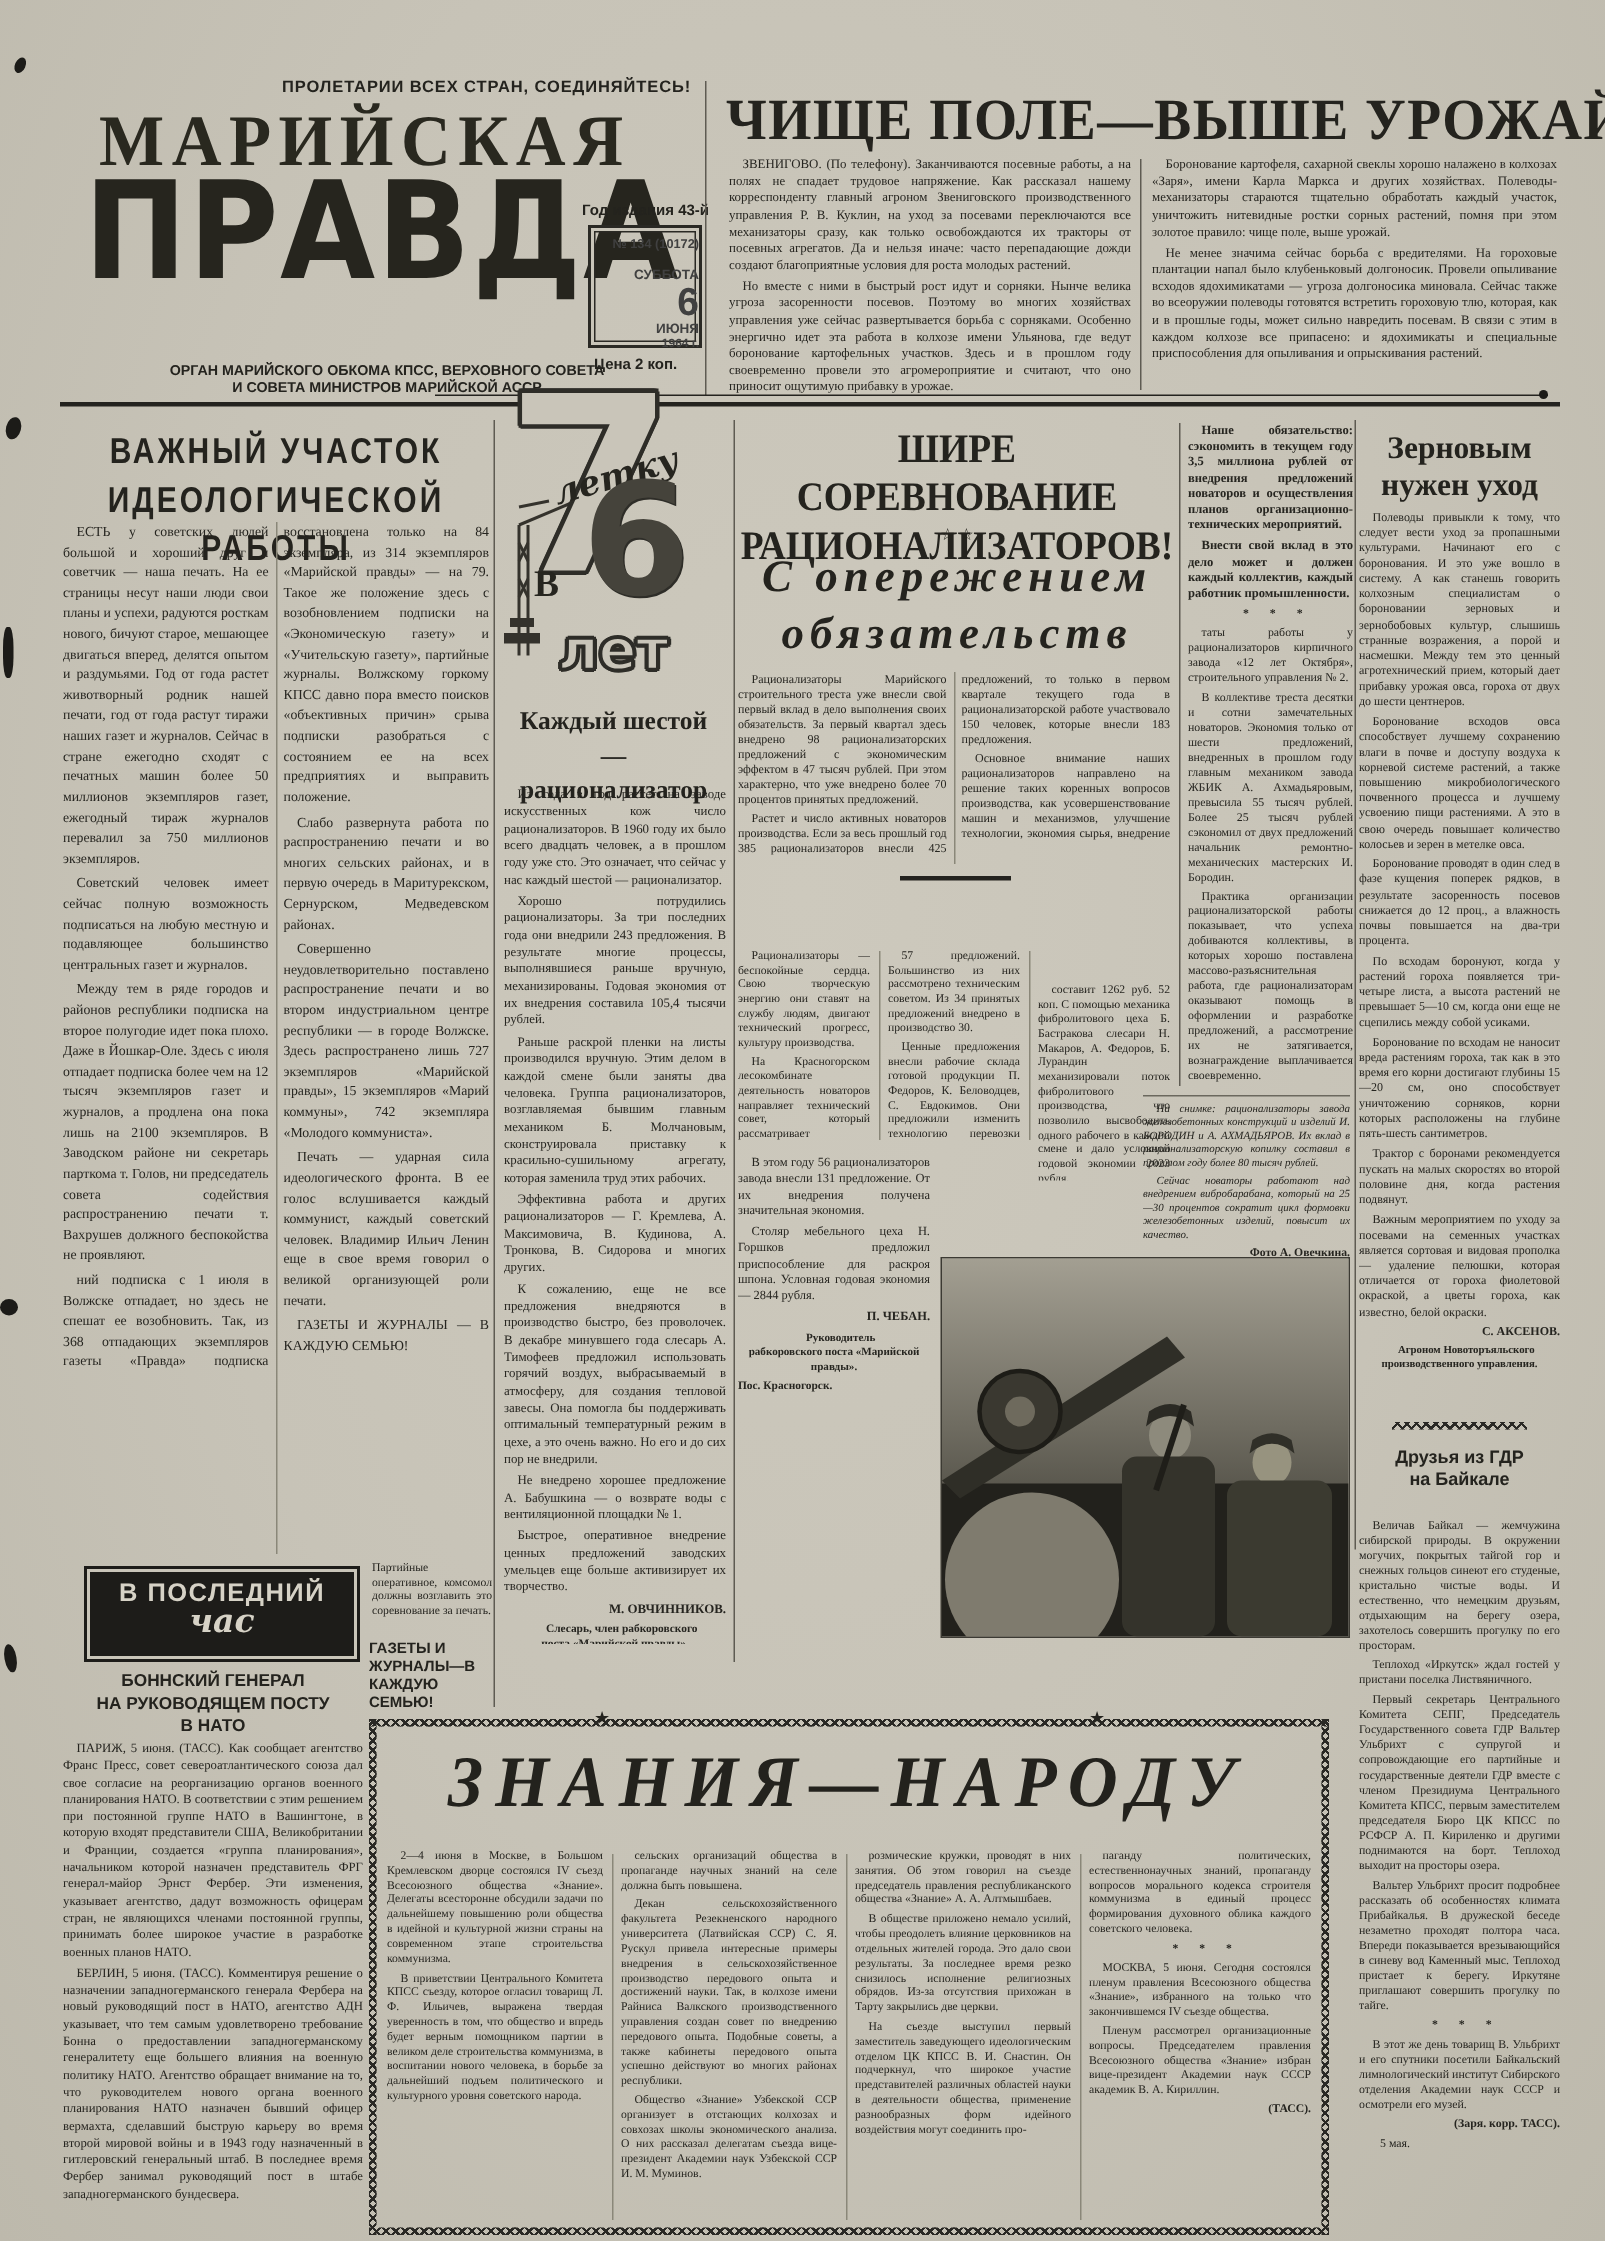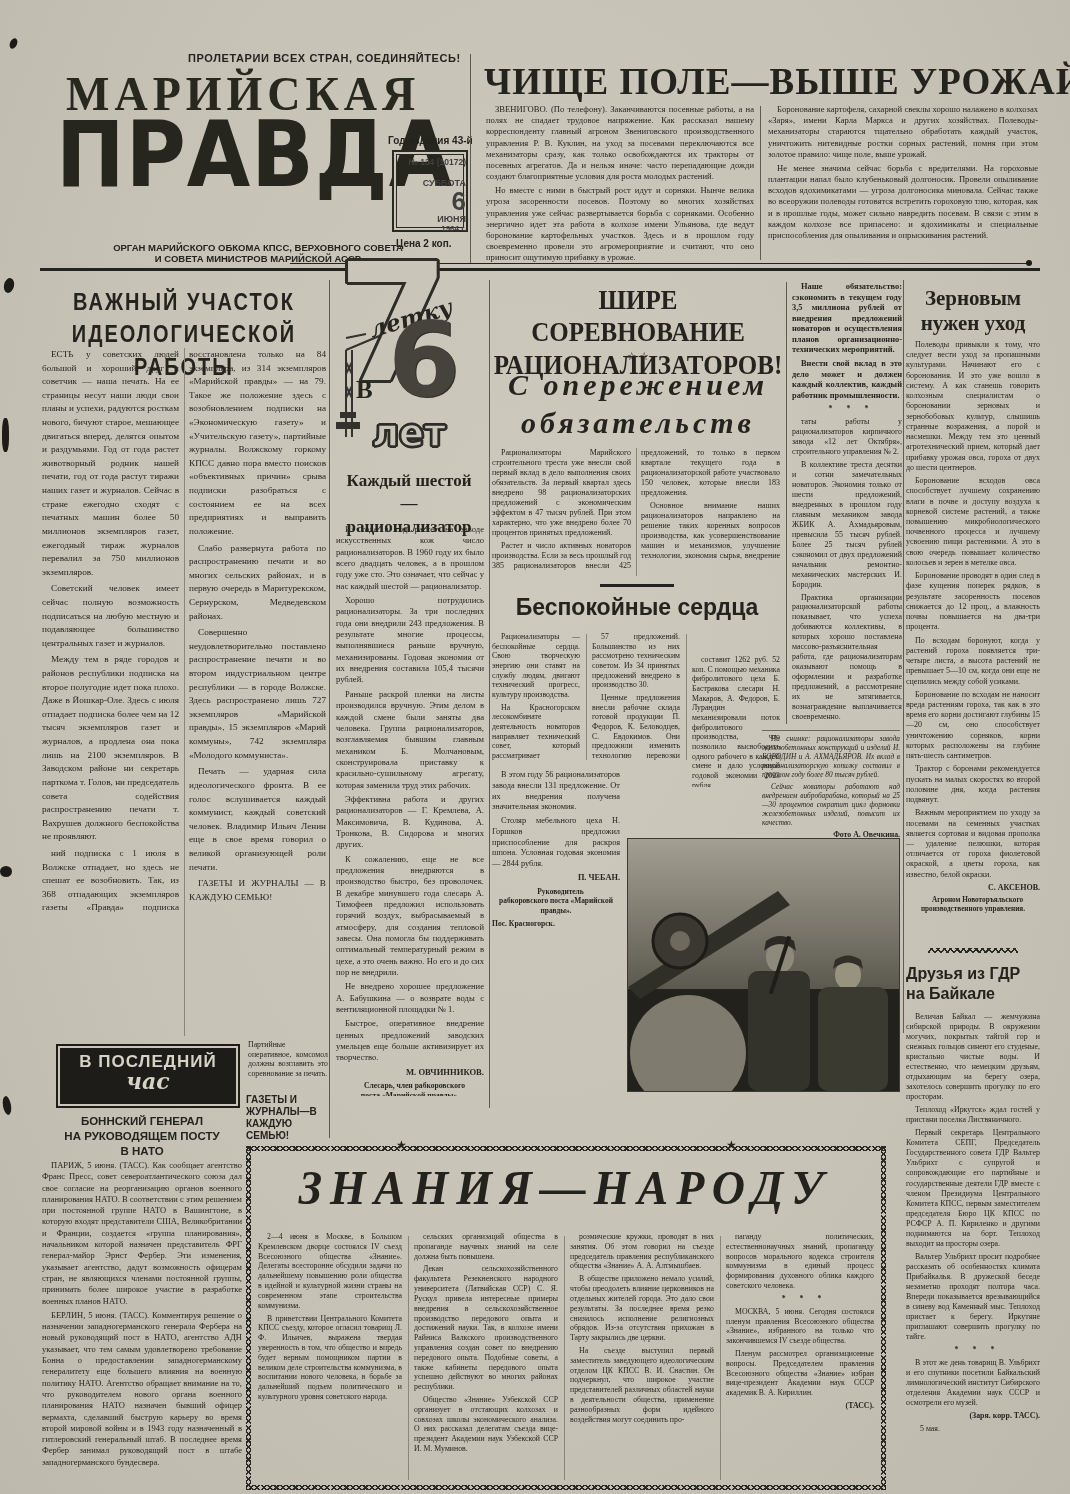--- a/index.html
+++ b/index.html
@@ -164,21 +164,20 @@
 
   </div>
 
   <div class="abs bt colrule2 clip" style="left:492px;top:448px;width:288px;height:128px;font-size:8px;line-height:1.25">
       <p>Рационализаторы Марийского строительного треста уже внесли свой первый вклад в дело выполнения своих обязательств. За первый квартал здесь внедрено 98 рационализаторских предложений с экономическим эффектом в 47 тысяч рублей. При этом характерно, что уже внедрено более 70 процентов принятых предложений.</p>
       <p>Растет и число активных новаторов производства. Если за весь прошлый год 385 рационализаторов внесли 425 предложений, то только в первом квартале текущего года в рационализаторской работе участвовало 150 человек, которые внесли 183 предложения.</p>
       <p>Основное внимание наших рационализаторов направлено на решение таких коренных вопросов производства, как усовершенствование машин и механизмов, улучшение технологии, экономия сырья, внедрение в производство достижений науки и техники.</p>
     </div>
 
   <div class="hrule" style="left:600px;top:584px;width:74px;height:3px"></div>
-  <div class="abs sanshead" style="left:492px;top:594px;width:290px;text-align:center;font-size:23px">Беспокойные сердца</div>
   <div class="abs bt clip" style="left:492px;top:632px;width:88px;height:132px;font-size:7.8px;line-height:1.24">
       <p>Рационализаторы — беспокойные сердца. Свою творческую энергию они ставят на службу людям, двигают технический прогресс, культуру производства.</p>
       <p>На Красногорском лесокомбинате деятельность новаторов направляет технический совет, который рассматривает поступающие предложения.</p>
     </div>
   <div class="vrule" style="left:586px;top:634px;height:126px;background:#8a8779"></div>
   <div class="abs bt clip" style="left:592px;top:632px;width:88px;height:132px;font-size:7.8px;line-height:1.24">
       <p>57 предложений. Большинство из них рассмотрено техническим советом. Из 34 принятых предложений внедрено в производство 30.</p>
       <p>Ценные предложения внесли рабочие склада готовой продукции П. Федоров, К. Беловодцев, С. Евдокимов. Они предложили изменить технологию перевозки тары по эстакаде.</p>
     </div>
   <div class="vrule" style="left:686px;top:634px;height:126px;background:#8a8779"></div>
@@ -240,21 +239,21 @@
         <p>Боронование по всходам не наносит вреда растениям гороха, так как в это время его корни достигают глубины 15—20 см, оно способствует уничтожению сорняков, корни которых расположены на глубине пять-шесть сантиметров.</p>
         <p>Трактор с боронами рекомендуется пускать на малых скоростях во второй половине дня, когда растения подвянут.</p>
         <p>Важным мероприятием по уходу за посевами на семенных участках является сортовая и видовая прополка — удаление пелюшки, которая отличается от гороха фиолетовой окраской, а цветы гороха, как известно, белой окраски.</p>
       </div>
     <p class="sig">С. АКСЕНОВ.</p>
     <p class="role prelines" style="font-size:7.2px">Агроном Новоторъяльского
 производственного управления.</p>
   </div>
   <div class="wavy" style="left:928px;top:948px;width:90px;height:5px"></div>
 
-  <div class="abs sanshead prelines" style="left:906px;top:964px;width:134px;font-size:16px;line-height:1.25">Друзья из ГДР
+  <div class="abs sanshead prelines" style="left:906px;top:964px;width:134px;text-align:center;font-size:12px;line-height:1.25">Друзья из ГДР
 на Байкале</div>
   <div class="abs bt clip" style="left:906px;top:1012px;width:134px;height:476px;font-size:7.9px;line-height:1.27">
     <div>
         <p>Величав Байкал — жемчужина сибирской природы. В окружении могучих, покрытых тайгой гор и снежных гольцов синеют его студеные, кристально чистые воды. И естественно, что немецким друзьям, отдыхающим на берегу озера, захотелось совершить прогулку по его просторам.</p>
         <p>Теплоход «Иркутск» ждал гостей у пристани поселка Листвяничного.</p>
         <p>Первый секретарь Центрального Комитета СЕПГ, Председатель Государственного совета ГДР Вальтер Ульбрихт с супругой и сопровождающие его партийные и государственные деятели ГДР вместе с членом Президиума Центрального Комитета КПСС, первым заместителем председателя Бюро ЦК КПСС по РСФСР А. П. Кириленко и другими поднимаются на борт. Теплоход выходит на просторы озера.</p>
         <p>Вальтер Ульбрихт просит подробнее рассказать об особенностях климата Прибайкалья. В дружеской беседе незаметно проходят полтора часа. Впереди показывается врезывающийся в синеву вод Каменный мыс. Теплоход пристает к берегу. Иркутяне приглашают совершить прогулку по тайге.</p>
       </div>
     <p class="stars">* * *</p>
     <div>

